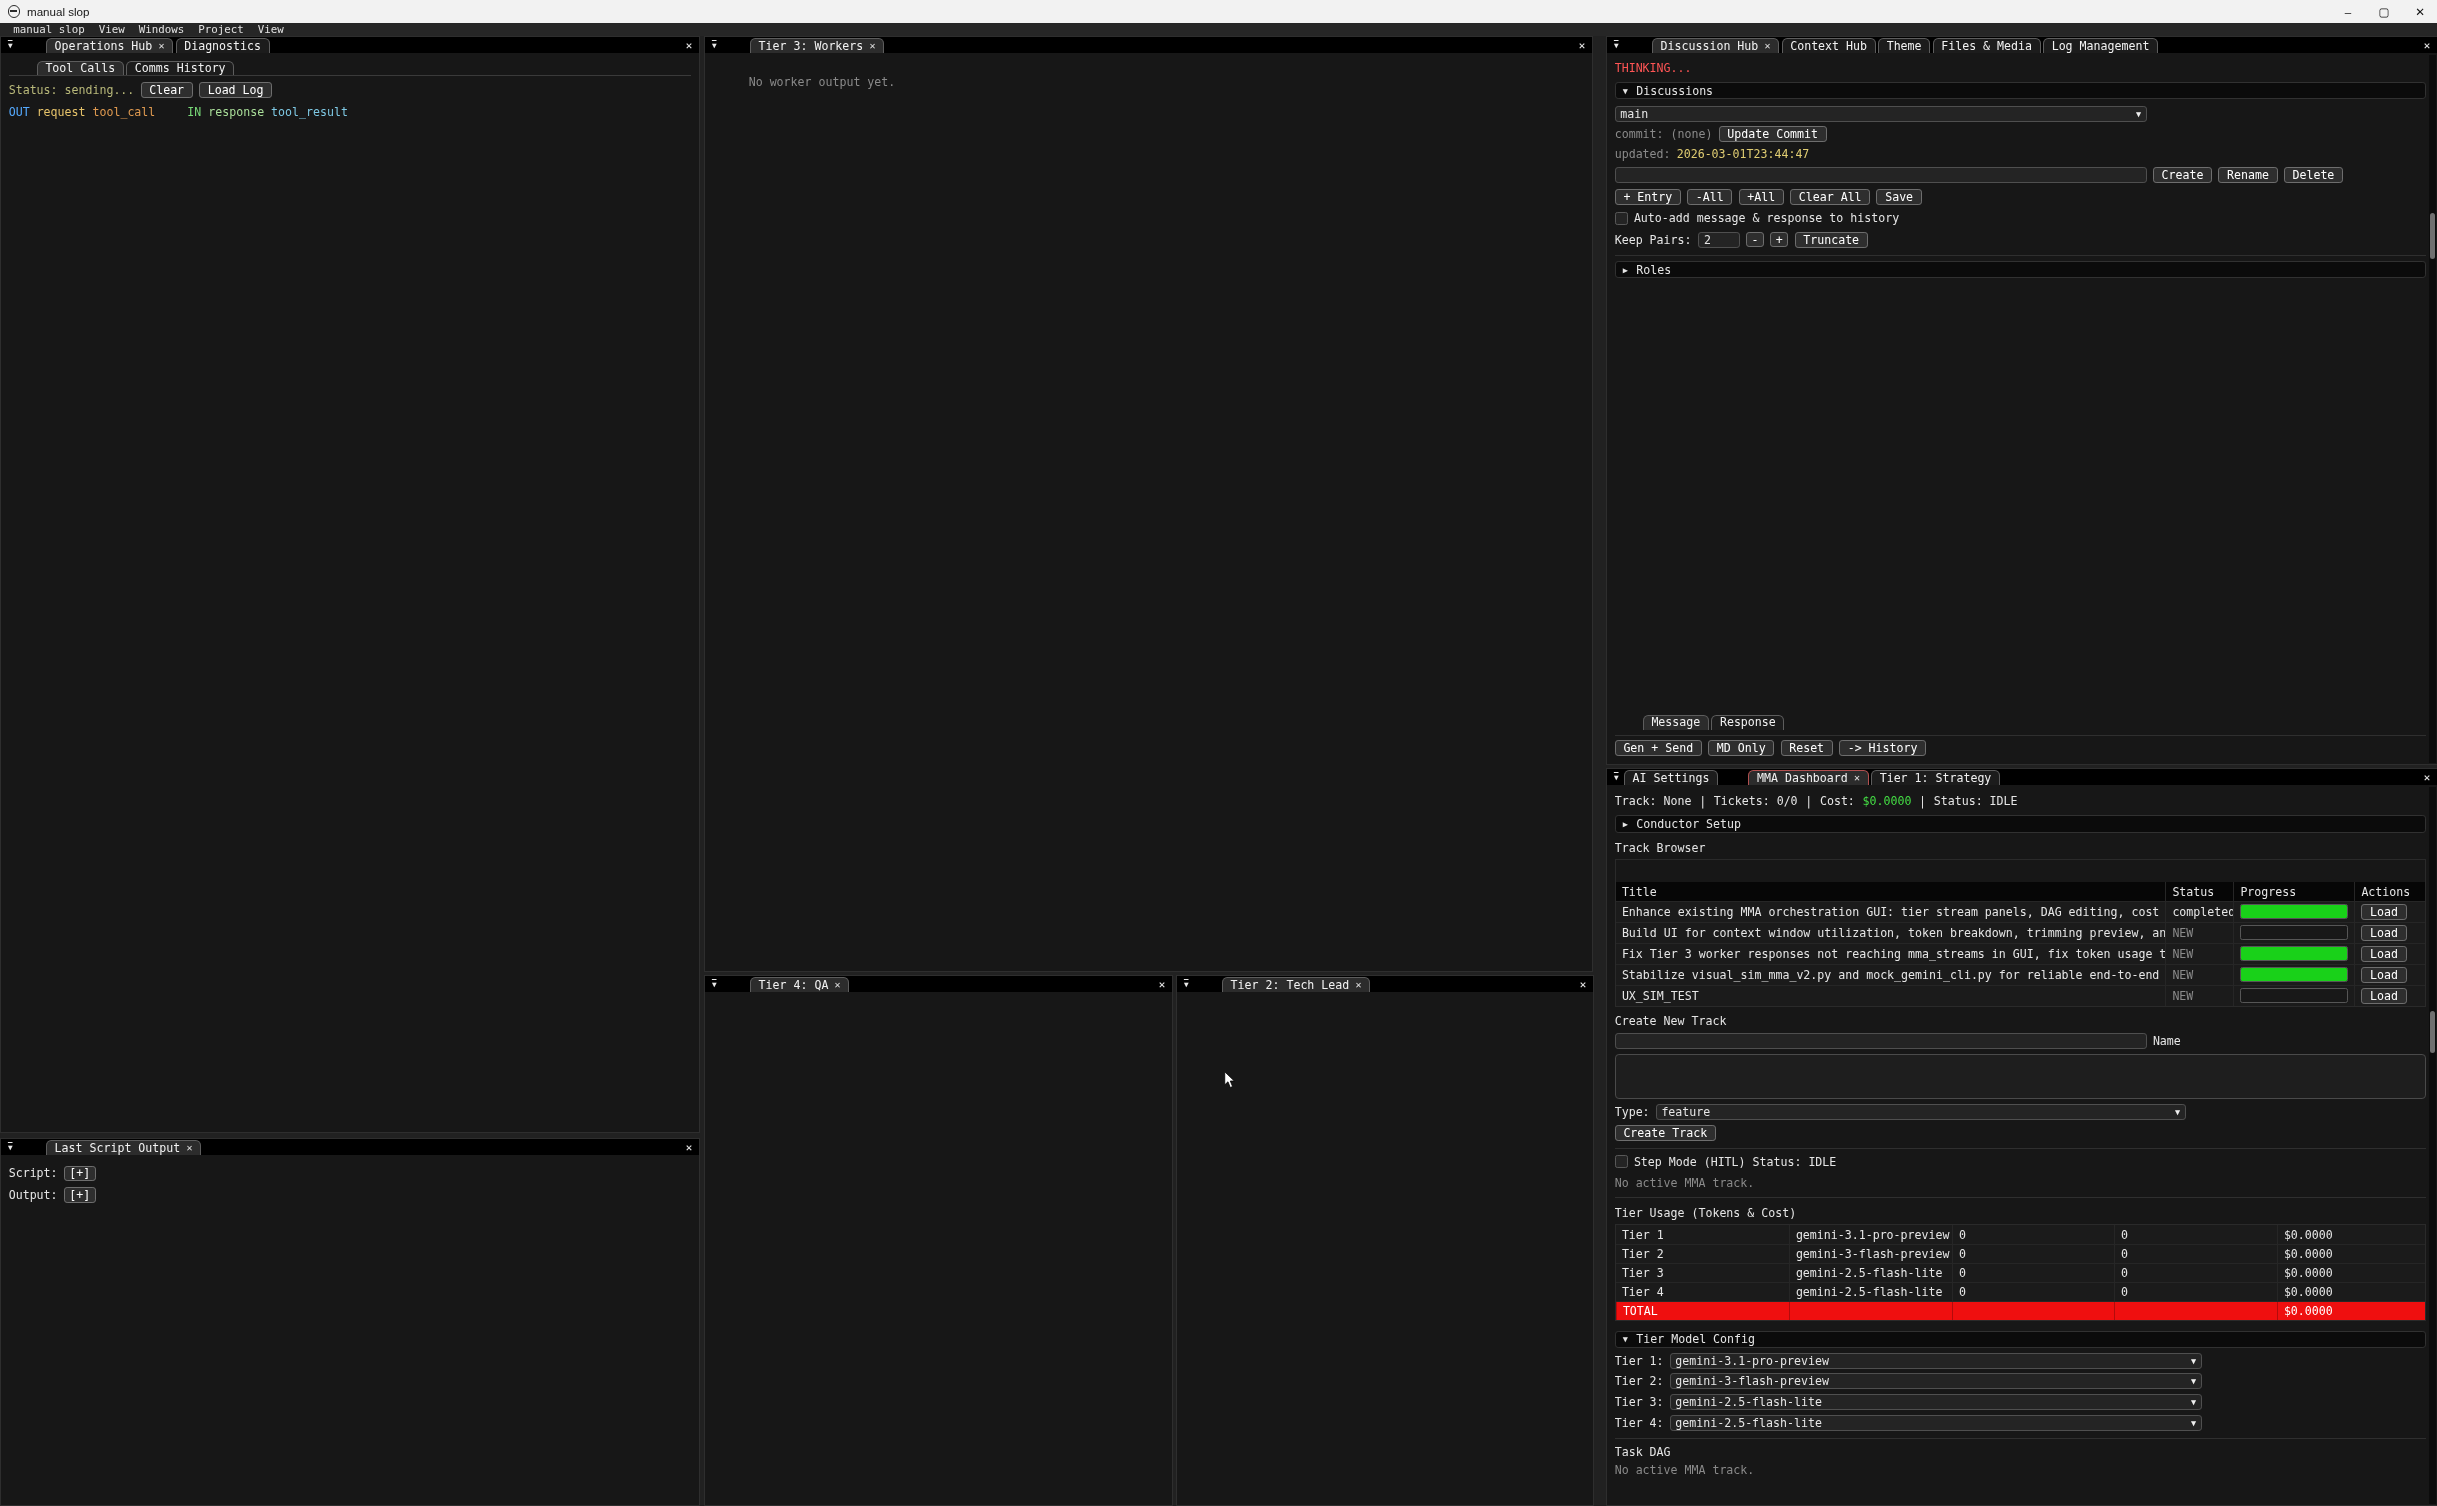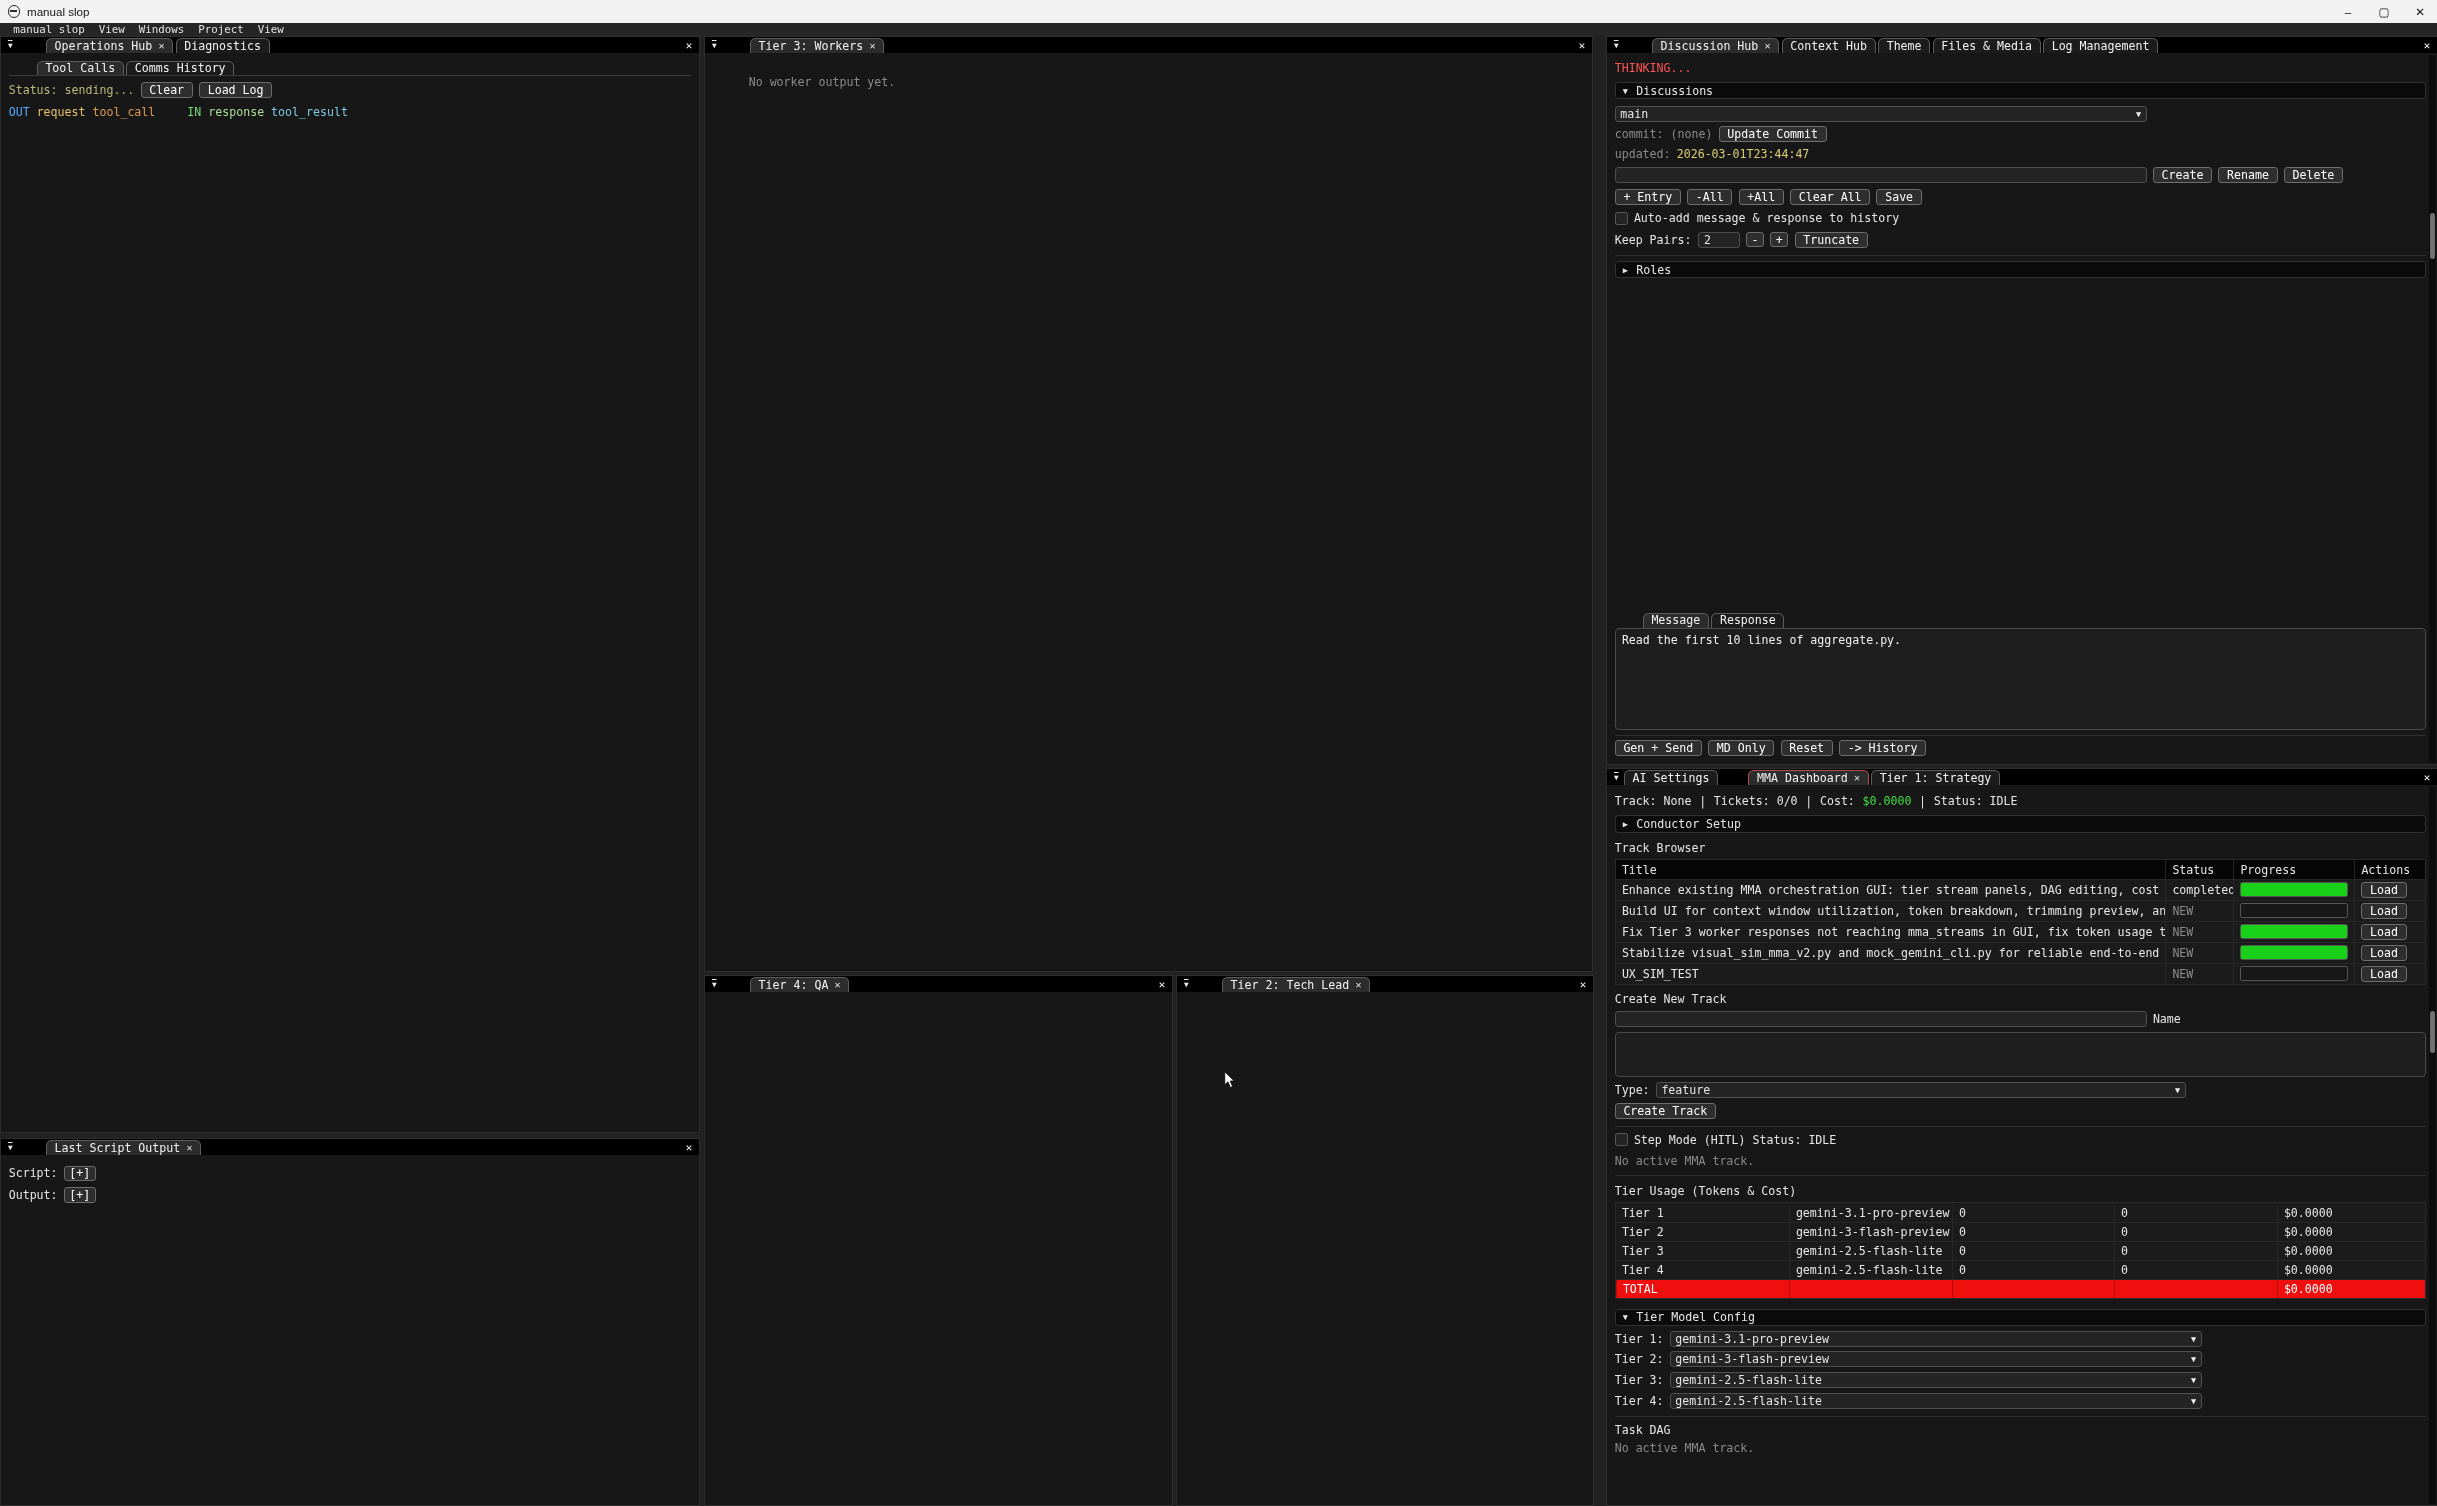--- a/index.html
+++ b/index.html
@@ -75,21 +75,21 @@
     padding-top:1.5px; }
   
   .c-blue { color:#55aaff; } .c-yellow { color:#e6c36a; } .c-orange { color:#e09a50; }
   .c-green { color:#77d877; } .c-lgreen { color:#aadf9a; } .c-lblue { color:#7ec8e3; }
   .olive { color:#b9b97a; } .red { color:#ff5555; } .yellow { color:#e0cd72; }
   .money { color:#44dd44; }
   
   .table { width:100%; border:0.8px solid #2a2a2a; margin-top:4.6px; }
   .trow { display:grid; align-items:center; border-top:0.8px solid #262626; background:#1b1b1b; }
   .trow:first-child { border-top:none; }
-  .thead { background:#060606; }
+  .thead { background:#060606;margin-top:22px; }
   .tcell { padding:0 6.2px; white-space:nowrap; overflow:hidden; border-left:0.8px solid #262626;
     display:flex; align-items:center; height:100%; }
   .tcell:first-child { border-left:none; }
   .track-grid { grid-template-columns: 1fr 68px 121px 71px; height:21px; }
   .thead.track-grid { height:18.5px; }
   .usage-grid { grid-template-columns: 173px 163px 162px 163px 1fr; height:19px; }
   .thead.usage-grid { height:18.5px; }
   .trow.total { background:#ef0f0f; color:#fff; }
   .trow.total .tcell { border-left:0.8px solid rgba(0,0,0,0.25); }
   
@@ -296,21 +296,20 @@
     </div>
     <div class="spacer"></div>
     <div class="tabs2" style="border-bottom:none;">
       <div class="tab active">
         <span>Message</span>
       </div>
       <div class="tab">
         <span>Response</span>
       </div>
     </div>
-    <div class="textarea" style="height:102px;">Read the first 10 lines of aggregate.py.</div>
     <div class="sep" style="margin-top:5.4px;"></div>
     <div class="row tight" style="margin-bottom:1.5px;">
       <span class="btn">Gen + Send</span>
       <span class="btn">MD Only</span>
       <span class="btn">Reset</span>
       <span class="btn">-&gt; History</span>
     </div>
     <div class="vsb">
       <div class="thumb" style="top:158px;height:46px;"></div>
     </div>

